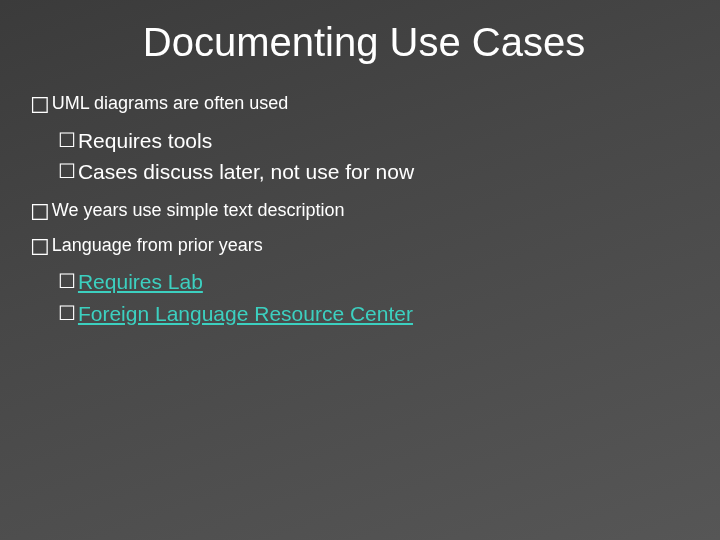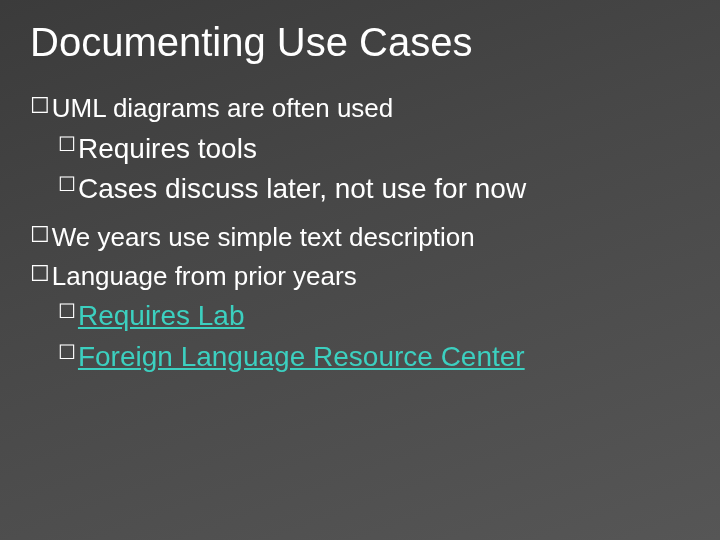--- a/index.html
+++ b/index.html
@@ -16,22 +16,23 @@
     width: 720px;
     height: 540px;
     background: linear-gradient(160deg, #3b3b3b 0%, #474747 40%, #565656 100%);
     box-sizing: border-box;
     padding: 20px 30px 30px 30px;
   }
   .title {
     color: #ffffff;
     font-size: 40px;
     font-weight: 400;
-    margin: 0 0 28px 0;
+    margin: 0 0 28px 8px;
     line-height: 1.1;
+    text-align: center;
   }
   .level1-row {
     display: flex;
     align-items: flex-start;
     margin-bottom: 6px;
   }
   .level2-row {
     display: flex;
     align-items: flex-start;
     margin-left: 28px;
@@ -43,26 +44,26 @@
     color: #ffffff;
     margin-right: 2px;
     flex: 0 0 auto;
   }
   .level2-row .bullet-square {
     font-size: 20px;
     line-height: 1.35;
   }
   .level1-text {
     color: #ffffff;
-    font-size: 26px;
+    font-size: 18px;
     line-height: 1.25;
   }
   .level2-text {
     color: #ffffff;
-    font-size: 28px;
+    font-size: 21px;
     line-height: 1.3;
   }
   .link {
     color: #3cd0c0;
     text-decoration: underline;
   }
   .gap {
     height: 10px;
   }
 </style>

